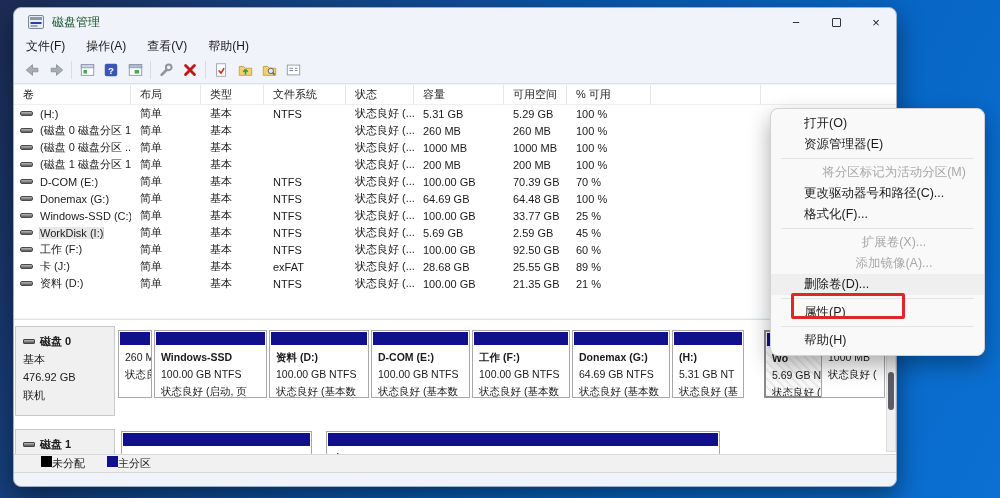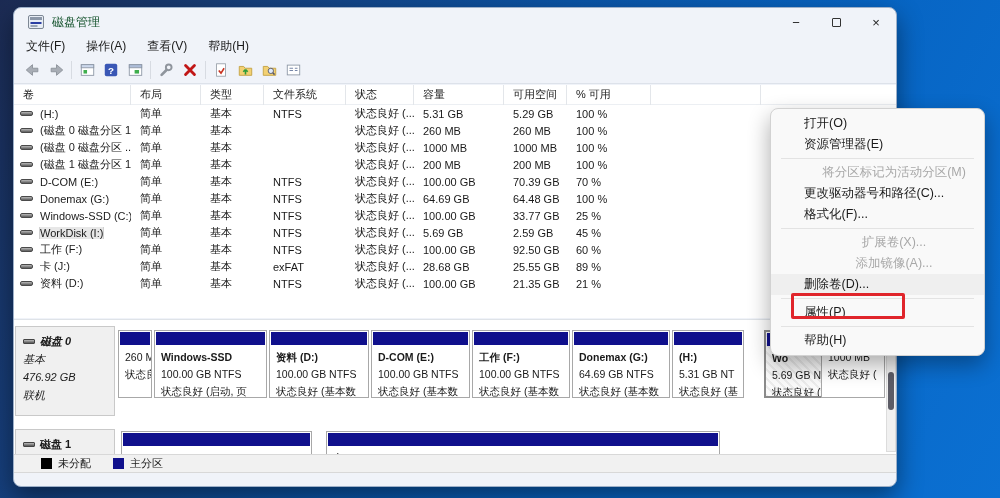--- a/index.html
+++ b/index.html
@@ -49,21 +49,21 @@
   .pbar { height:13px; margin:1px; }
   .ptxt { padding:3px 5px 0 6px; font-size:10.5px; line-height:17px; white-space:nowrap; }
   .pname { font-weight:bold; }
   .pbox.sel { background:repeating-linear-gradient(45deg,#ececec 0 2px,#fafafa 2px 6px); border:2px solid #8a8a8a;margin-left:18px; }
   .pshort { position:absolute; height:30px; background:#fff; border:1px solid #a8a8a8; overflow:hidden; }
   .vscroll { position:absolute; width:10px; background:#f0f0f0; border:1px solid #dcdcdc; }
   .vthumb { position:absolute; left:1px; width:6px; background:#5c5c66; border-radius:3px; }
   
   .legendbar { position:absolute; left:0; right:0; top:446px; height:19px; background:#f1f1f1;
     border-top:1px solid #d8d8d8; border-bottom:1px solid #d8d8d8; display:flex; align-items:center; gap:22px; padding-left:27px; font-size:11px; }
-  .leg { display:flex; align-items:center; gap:6px; }
+  .leg { display:flex; gap:0; }
   .legsq { width:11px; height:11px; display:inline-block; }
   
   .ctxmenu { position:absolute; left:770px; top:108px; width:215px; background:#f9f9f9;
     border:1px solid #d2d2d2; border-radius:8px; box-shadow:0 9px 22px rgba(0,0,0,.33);
     padding:4px 0; font-size:12.5px; z-index:50; }
   .mi { height:21px; line-height:21px; padding-left:33px; white-space:nowrap; color:#1b1b1b; }
   .mi.disabled { color:#a8a8a8;text-align:center; }
   .mi.hl { background:#efefef; }
   .msep { height:1px; background:#e3e3e3; margin:3px 10px; }
   .redbox { position:absolute; left:20px; top:184px; width:114px; height:26px;
@@ -329,21 +329,21 @@
           <div class="cell c4">状态良好 (...</div>
           <div class="cell c5">100.00 GB</div>
           <div class="cell c6">21.35 GB</div>
           <div class="cell c7">21 %</div>
         </div>
     </div>
   </div>
 
   <div class="gview"></div>
 
-  <div class="dlabel" style="top:318px; height:90px;font-style:italic;">
+  <div class="dlabel" style="top:318px; height:90px;">
     <div class="dname">
         <span class="disk-ico"></span>
         <span>磁盘 0</span>
       </div>
     <div>基本</div>
     <div>476.92 GB</div>
     <div>联机</div>
   </div>
 
   <div class="pbox" style="left:104px; top:322px; width:34px;">

